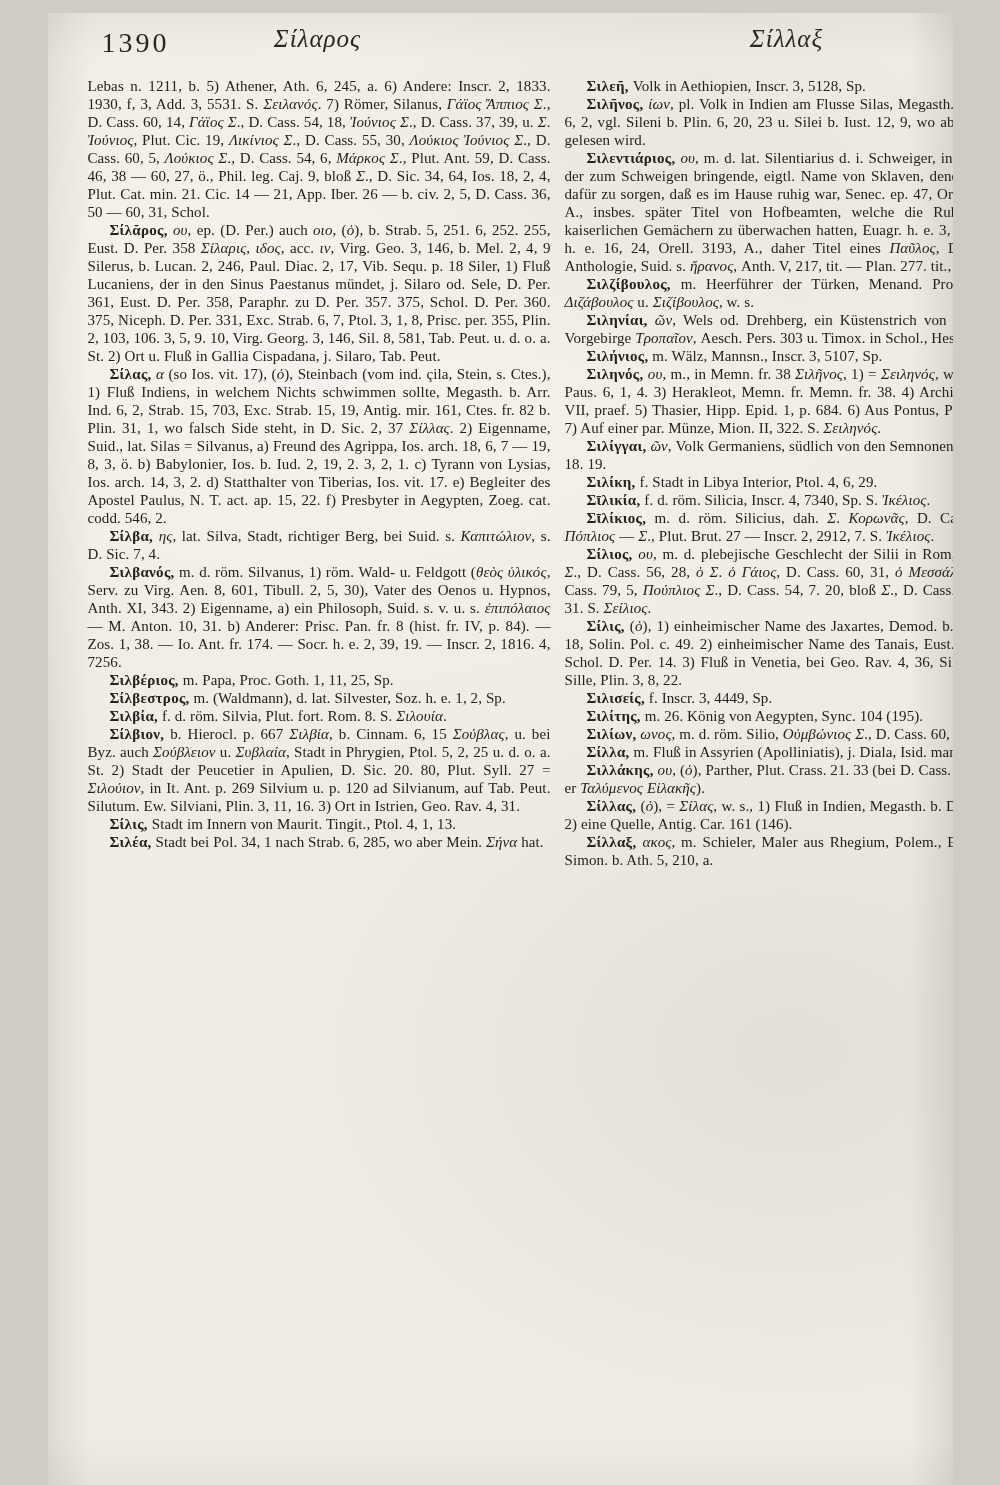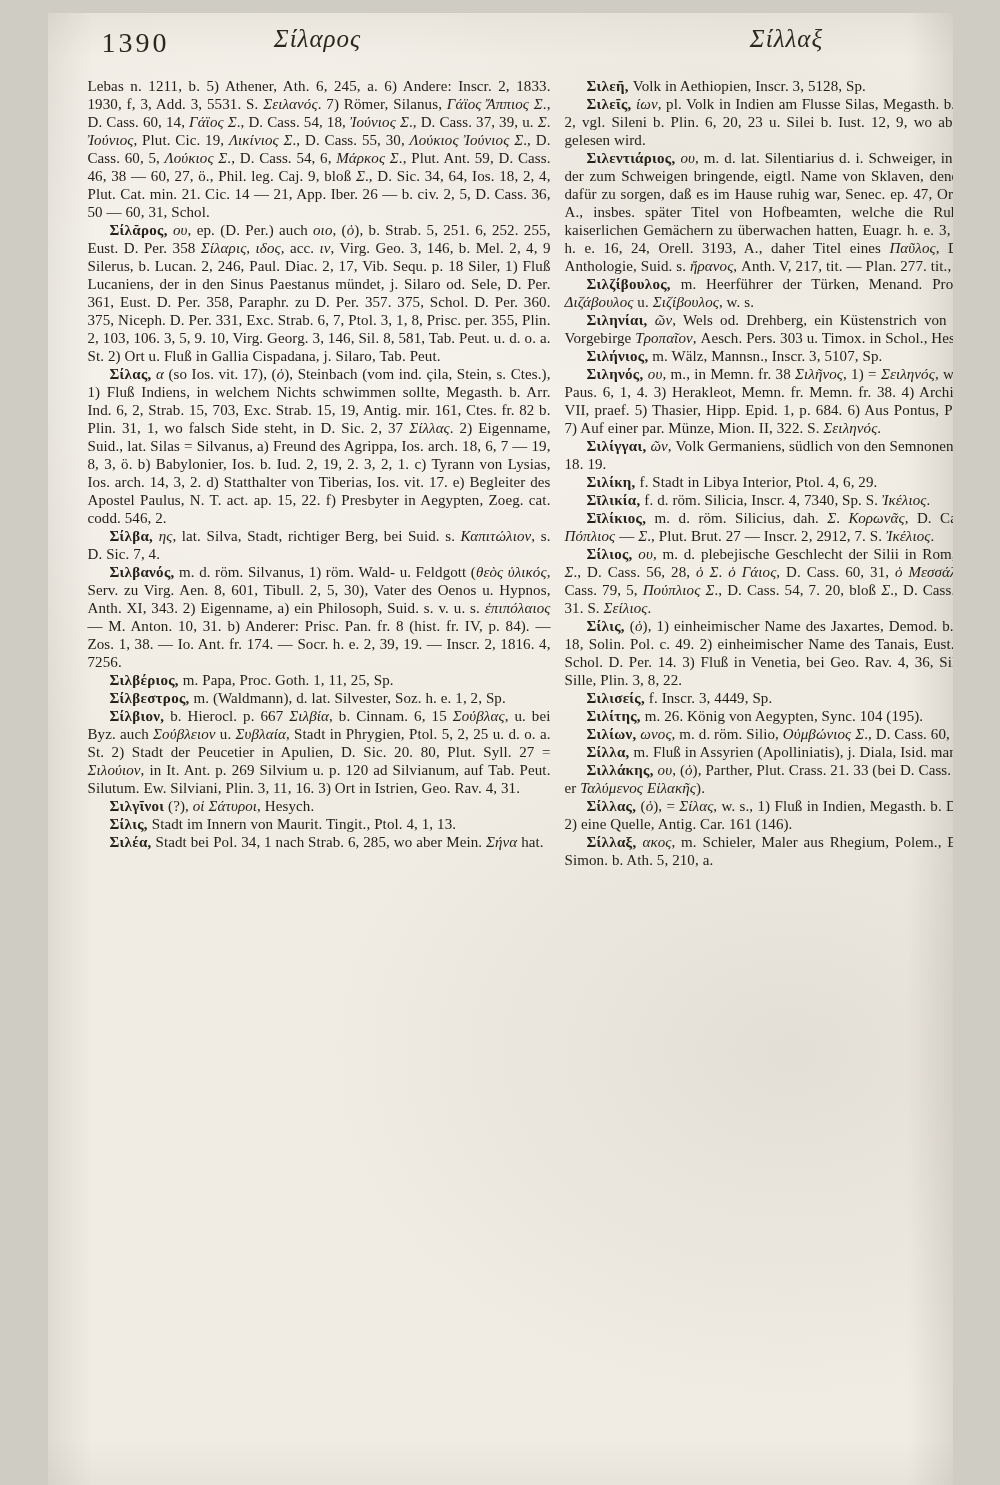--- a/index.html
+++ b/index.html
@@ -53,28 +53,28 @@
   </div>
   <div class="columns">
     <div class="col" id="col-left">
         <p class="cont">Lebas n. 1211, b.  5) Athener, Ath. 6, 245, a.  6) Andere: Inscr. 2, 1833. 1930, f, 3, Add. 3, 5531. S. <i>Σειλανός</i>.  7) Römer, Silanus, <i>Γάϊος</i> <i>Ἄππιος</i> <i>Σ</i>., D. Cass. 60, 14, <i>Γάϊος</i> <i>Σ</i>., D. Cass. 54, 18, <i>Ἰούνιος</i> <i>Σ</i>., D. Cass. 37, 39, u. <i>Σ</i>. <i>Ἰούνιος</i>, Plut. Cic. 19, <i>Λικίνιος</i> <i>Σ</i>., D. Cass. 55, 30, <i>Λούκιος</i> <i>Ἰούνιος</i> <i>Σ</i>., D. Cass. 60, 5, <i>Λούκιος</i> <i>Σ</i>., D. Cass. 54, 6, <i>Μάρκος</i> <i>Σ</i>., Plut. Ant. 59, D. Cass. 46, 38 — 60, 27, ö., Phil. leg. Caj. 9, bloß <i>Σ</i>., D. Sic. 34, 64, Ios. 18, 2, 4, Plut. Cat. min. 21. Cic. 14 — 21, App. Iber. 26 — b. civ. 2, 5, D. Cass. 36, 50 — 60, 31, Schol.</p>
         <p><span class="hw">Σίλᾰρος,</span> <i>ου</i>, ep. (D. Per.) auch <i>οιο</i>, (<i>ὁ</i>), b. Strab. 5, 251. 6, 252. 255, Eust. D. Per. 358 <i>Σίλαρις</i>, <i>ιδος</i>, acc. <i>ιν</i>, Virg. Geo. 3, 146, b. Mel. 2, 4, 9 Silerus, b. Lucan. 2, 246, Paul. Diac. 2, 17, Vib. Sequ. p. 18 Siler, 1) Fluß Lucaniens, der in den Sinus Paestanus mündet, j. Silaro od. Sele, D. Per. 361, Eust. D. Per. 358, Paraphr. zu D. Per. 357. 375, Schol. D. Per. 360. 375, Niceph. D. Per. 331, Exc. Strab. 6, 7, Ptol. 3, 1, 8, Prisc. per. 355, Plin. 2, 103, 106. 3, 5, 9. 10, Virg. Georg. 3, 146, Sil. 8, 581, Tab. Peut. u. d. o. a. St.  2) Ort u. Fluß in Gallia Cispadana, j. Silaro, Tab. Peut.</p>
         <p><span class="hw">Σίλας,</span> <i>α</i> (so Ios. vit. 17), (<i>ὁ</i>), Steinbach (vom ind. çila, Stein, s. Ctes.), 1) Fluß Indiens, in welchem Nichts schwimmen sollte, Megasth. b. Arr. Ind. 6, 2, Strab. 15, 703, Exc. Strab. 15, 19, Antig. mir. 161, Ctes. fr. 82 b. Plin. 31, 1, wo falsch Side steht, in D. Sic. 2, 37 <i>Σίλλας</i>.  2) Eigenname, Suid., lat. Silas = Silvanus, a) Freund des Agrippa, Ios. arch. 18, 6, 7 — 19, 8, 3, ö.  b) Babylonier, Ios. b. Iud. 2, 19, 2. 3, 2, 1.  c) Tyrann von Lysias, Ios. arch. 14, 3, 2.  d) Statthalter von Tiberias, Ios. vit. 17.  e) Begleiter des Apostel Paulus, N. T. act. ap. 15, 22.  f) Presbyter in Aegypten, Zoeg. cat. codd. 546, 2.</p>
         <p><span class="hw">Σίλβα,</span> <i>ης</i>, lat. Silva, Stadt, richtiger Berg, bei Suid. s. <i>Καπιτώλιον</i>, s. D. Sic. 7, 4.</p>
         <p><span class="hw">Σιλβανός,</span> m. d. röm. Silvanus, 1) röm. Wald- u. Feldgott (<i>θεὸς</i> <i>ὑλικός</i>, Serv. zu Virg. Aen. 8, 601, Tibull. 2, 5, 30), Vater des Oenos u. Hypnos, Anth. XI, 343.  2) Eigenname, a) ein Philosoph, Suid. s. v. u. s. <i>ἐπιπόλαιος</i> — M. Anton. 10, 31.  b) Anderer: Prisc. Pan. fr. 8 (hist. fr. IV, p. 84). — Zos. 1, 38. — Io. Ant. fr. 174. — Socr. h. e. 2, 39, 19. — Inscr. 2, 1816. 4, 7256.</p>
         <p><span class="hw">Σιλβέριος,</span> m. Papa, Proc. Goth. 1, 11, 25, Sp.</p>
         <p><span class="hw">Σίλβεστρος,</span> m. (Waldmann), d. lat. Silvester, Soz. h. e. 1, 2, Sp.</p>
+        <p><span class="hw">Σιλβία,</span> f. d. röm. Silvia, Plut. fort. Rom. 8. S. <i>Σιλουία</i>.</p>
         <p><span class="hw">Σίλβιον,</span> b. Hierocl. p. 667 <i>Σιλβία</i>, b. Cinnam. 6, 15 <i>Σούβλας</i>, u. bei Byz. auch <i>Σούβλειον</i> u. <i>Συβλαία</i>, Stadt in Phrygien, Ptol. 5, 2, 25 u. d. o. a. St.  2) Stadt der Peucetier in Apulien, D. Sic. 20. 80, Plut. Syll. 27 = <i>Σιλούιον</i>, in It. Ant. p. 269 Silvium u. p. 120 ad Silvianum, auf Tab. Peut. Silutum. Ew. Silviani, Plin. 3, 11, 16.  3) Ort in Istrien, Geo. Rav. 4, 31.</p>
-        <p><span class="hw">Σιλγῖνοι</span> (?), <i>οἱ</i> <i>Σάτυροι</i>, Hesych.</p>
         <p><span class="hw">Σίλις,</span> Stadt im Innern von Maurit. Tingit., Ptol. 4, 1, 13.</p>
         <p><span class="hw">Σιλέα,</span> Stadt bei Pol. 34, 1 nach Strab. 6, 285, wo aber Mein. <i>Σήνα</i> hat.</p>
       </div>
     <div class="col" id="col-right">
         <p><span class="hw">Σιλεῆ,</span> Volk in Aethiopien, Inscr. 3, 5128, Sp.</p>
-        <p><span class="hw">Σιλεῖς,</span> <i>ίων</i>, pl. Volk in Indien am Flusse Silas, Megasth. b. Arr. Ind. 6, 2, vgl. Sileni b. Plin. 6, 20, 23 u. Silei b. Iust. 12, 9, wo aber jetzt Sibi gelesen wird.</p>
+        <p><span class="hw">Σιλῆνος,</span> <i>ίων</i>, pl. Volk in Indien am Flusse Silas, Megasth. b. Arr. Ind. 6, 2, vgl. Sileni b. Plin. 6, 20, 23 u. Silei b. Iust. 12, 9, wo aber jetzt Sibi gelesen wird.</p>
         <p><span class="hw">Σιλεντιάριος,</span> <i>ου</i>, m. d. lat. Silentiarius d. i. Schweiger, in dem Sinne: der zum Schweigen bringende, eigtl. Name von Sklaven, denen es oblag, dafür zu sorgen, daß es im Hause ruhig war, Senec. ep. 47, Orell. n. 2956, A., insbes. später Titel von Hofbeamten, welche die Ruhe vor den kaiserlichen Gemächern zu überwachen hatten, Euagr. h. e. 3, 31, Niceph. h. e. 16, 24, Orell. 3193, A., daher Titel eines <i>Παῦλος</i>, Dichters der Anthologie, Suid. s. <i>ἤρανος</i>, Anth. V, 217, tit. — Plan. 277. tit., ö.</p>
         <p><span class="hw">Σιλζίβουλος,</span> m. Heerführer der Türken, Menand. Prot. fr. 10 = <i>Διζάβουλος</i> u. <i>Σιζίβουλος</i>, w. s.</p>
         <p><span class="hw">Σιληνίαι,</span> <i>ῶν</i>, Wels od. Drehberg, ein Küstenstrich von Salamis am Vorgebirge <i>Τροπαῖον</i>, Aesch. Pers. 303 u. Timox. in Schol., Hesych.</p>
         <p><span class="hw">Σιλήνιος,</span> m. Wälz, Mannsn., Inscr. 3, 5107, Sp.</p>
         <p><span class="hw">Σιληνός,</span> <i>ου</i>, m., in Memn. fr. 38 <i>Σιλῆνος</i>, 1) = <i>Σειληνός</i>, w. s.  2) Eleer, Paus. 6, 1, 4.  3) Herakleot, Memn. fr. Memn. fr. 38.  4) Architekt, Vitruv. VII, praef.  5) Thasier, Hipp. Epid. 1, p. 684.  6) Aus Pontus, Plut. Lys. 26.  7) Auf einer par. Münze, Mion. II, 322. S. <i>Σειληνός</i>.</p>
         <p><span class="hw">Σιλίγγαι,</span> <i>ῶν</i>, Volk Germaniens, südlich von den Semnonen, Ptol. 2, 11, 18. 19.</p>
         <p><span class="hw">Σιλίκη,</span> f. Stadt in Libya Interior, Ptol. 4, 6, 29.</p>
         <p><span class="hw">Σῑλικία,</span> f. d. röm. Silicia, Inscr. 4, 7340, Sp. S. <i>Ἰκέλιος</i>.</p>
         <p><span class="hw">Σῑλίκιος,</span> m. d. röm. Silicius, dah. <i>Σ</i>. <i>Κορωνᾶς</i>, D. Cass. 46, 49, <i>Πόπλιος</i> — <i>Σ</i>., Plut. Brut. 27 — Inscr. 2, 2912, 7. S. <i>Ἰκέλιος</i>.</p>
         <p><span class="hw">Σίλιος,</span> <i>ου</i>, m. d. plebejische Geschlecht der Silii in Rom, dah. <i>Γάιος</i> <i>Σ</i>., D. Cass. 56, 28, <i>ὁ</i> <i>Σ</i>. <i>ὁ</i> <i>Γάιος</i>, D. Cass. 60, 31, <i>ὁ</i> <i>Μεσσάλας</i> <i>ὁ</i> <i>Σ</i>., D. Cass. 79, 5, <i>Πούπλιος</i> <i>Σ</i>., D. Cass. 54, 7. 20, bloß <i>Σ</i>., D. Cass. 54, 20. 60, 31. S. <i>Σείλιος</i>.</p>

